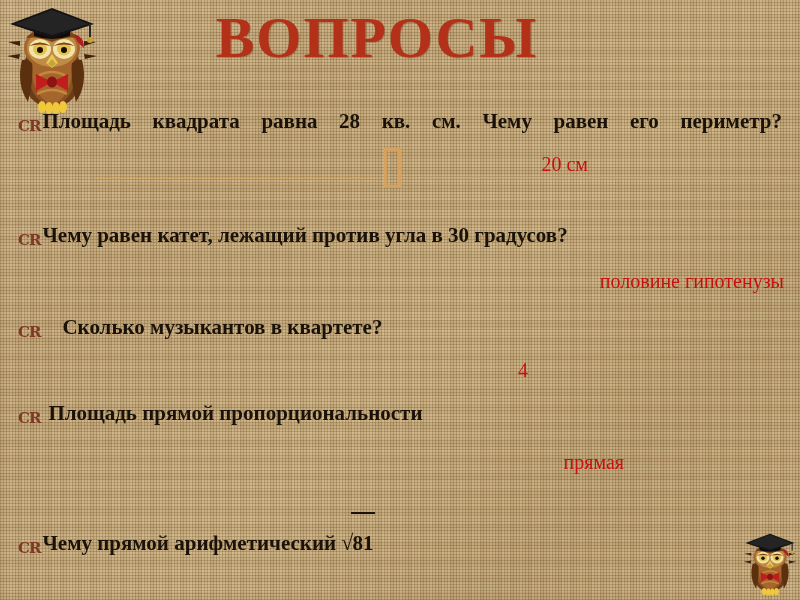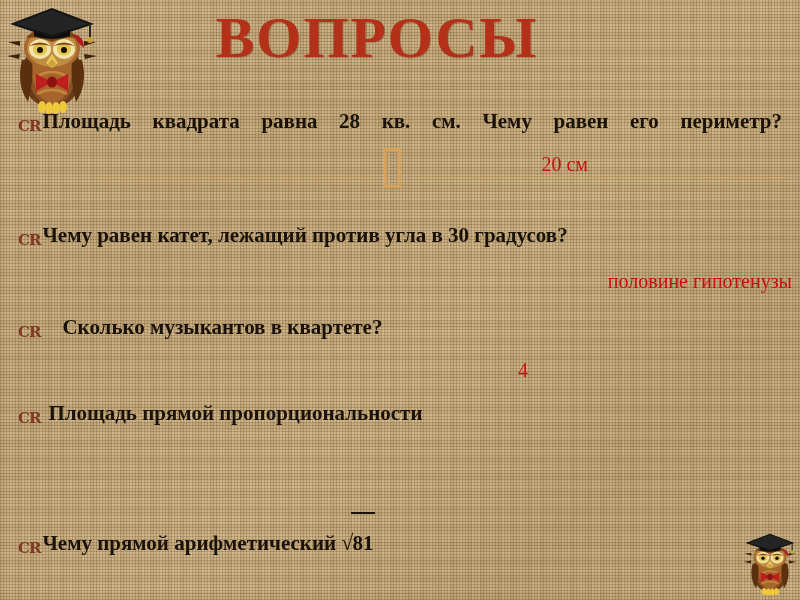--- a/index.html
+++ b/index.html
@@ -231,39 +231,42 @@
       <div class="a-row" style="padding-right:212px; margin-top:16px;">
         <span class="a-text">20 см</span>
       </div>
     </div>
 
     <div class="qa-block" style="height:92px;">
       <div class="q-row">
         <span class="bullet">CR</span>
         <span class="q-text">Чему равен катет, лежащий против угла в 30 градусов?</span>
       </div>
-      <div class="a-row" style="padding-right:8px; margin-top:19px;">
+      <div class="a-row" style="padding-right:16px; margin-top:19px;">
         <span class="a-text">половине гипотенузы</span>
       </div>
     </div>
 
     <div class="qa-block" style="height:86px;">
       <div class="q-row">
         <span class="bullet">CR</span>
         <span class="q-text" style="padding-left:20px;"><span>Сколько  музыкантов в квартете?</span></span>
       </div>
       <div class="a-row" style="padding-right:272px; margin-top:16px;">
         <span class="a-text">4</span>
       </div>
     </div>
 
     <div class="qa-block" style="height:112px;">
       <div class="q-row">
         <span class="bullet">CR</span>
         <span class="q-text" style="padding-left:6px;"><span>Площадь прямой пропорциональности</span></span>
+      </div>
+      <div class="a-row" style="padding-right:176px; margin-top:22px;">
+        <span class="a-text">прямая</span>
       </div>
     </div>
 
     <div class="qa-block" style="height:60px;">
       <div class="q-row">
         <span class="bullet">CR</span>
         <span class="q-text"><span>Чему прямой  арифметический </span><span class="sqrt"><span class="radical">√</span><span class="radicand">81</span></span></span>
       </div>
     </div>
 

